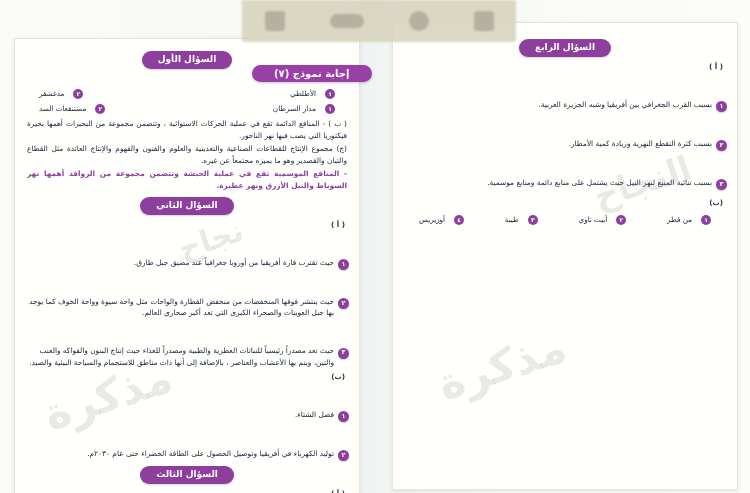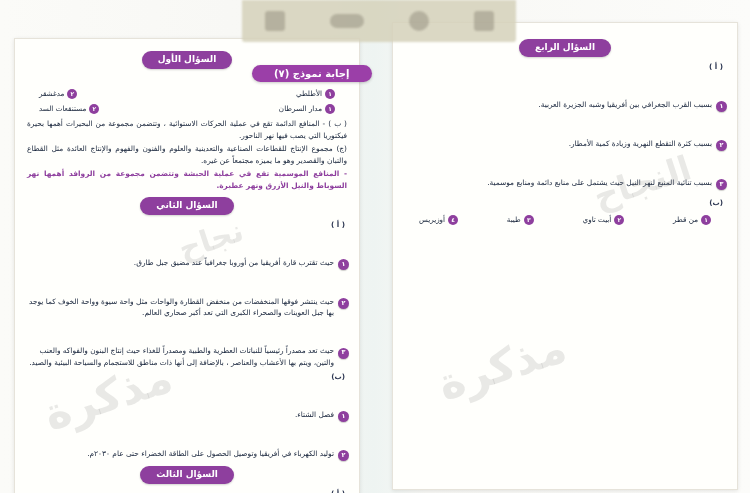--- a/index.html
+++ b/index.html
@@ -137,21 +137,21 @@
   .qtext{flex:1 1 auto;color:#16233a;margin-top:24px;}
   .hl-purple{color:#8e3f9e;font-weight:bold;}
   .para{margin:2px 2px;text-align:justify;}
   .choices{
     display:flex;
     justify-content:space-between;
     gap:6px;
     margin:4px 14px 4px;
   }
   .choice{
-    display:flex;align-items:center;gap:3px;
+    display:flex;align-items:center;gap:9px;
     font-size:7.2px;
   }
   .cnum{
     width:10px;height:10px;border-radius:50%;
     background:#8e3f9e;color:#fff;
     font-size:6px;font-weight:bold;
     display:flex;align-items:center;justify-content:center;
   }
   .tf-row{
     display:flex;justify-content:space-between;

